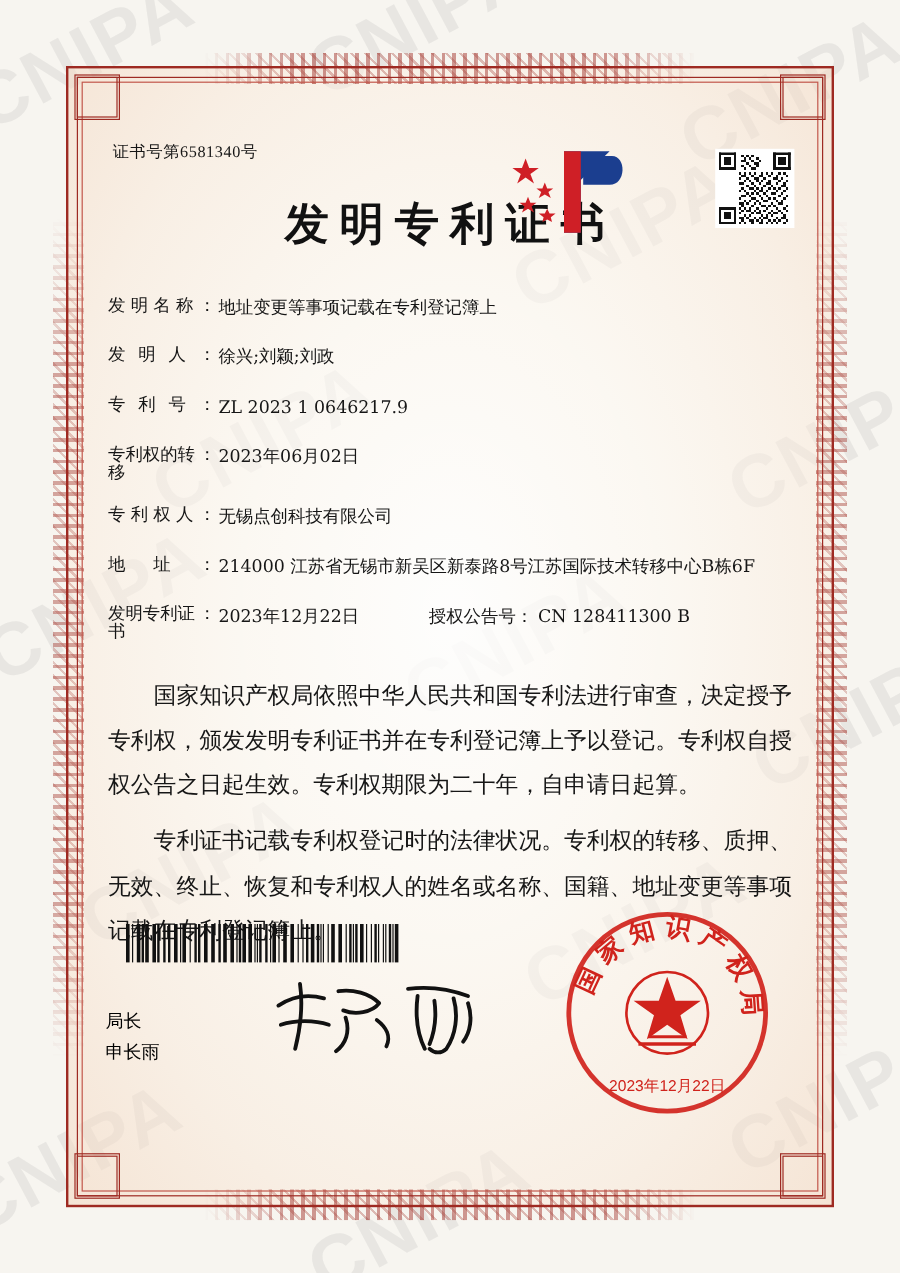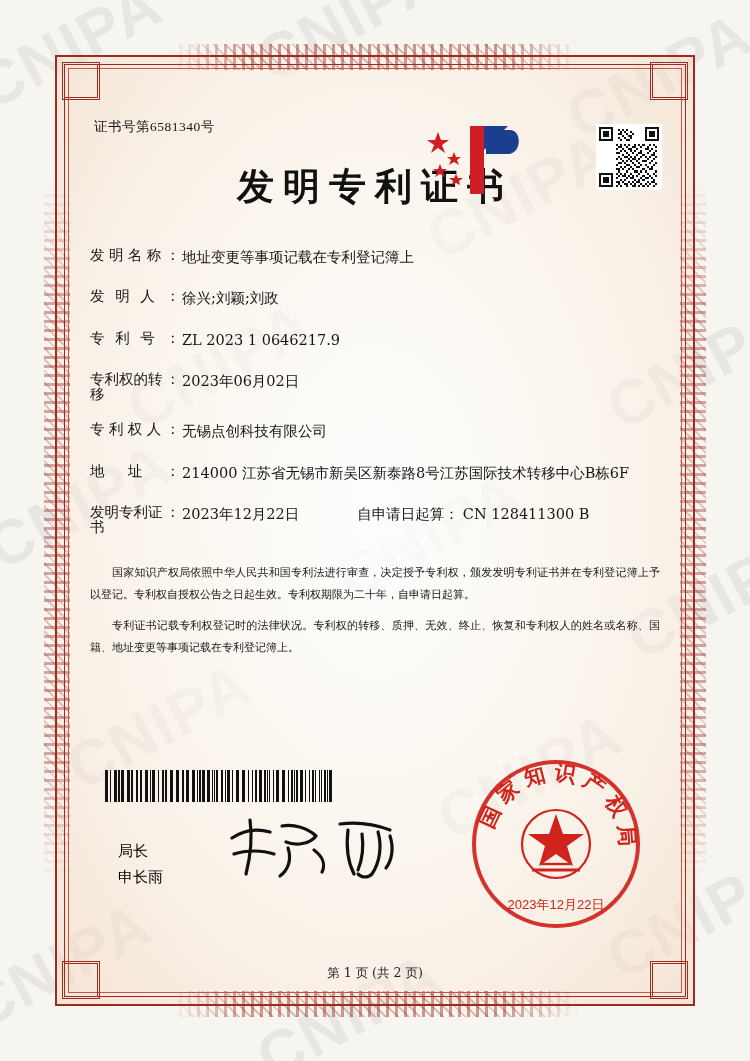--- a/index.html
+++ b/index.html
@@ -108,34 +108,34 @@
   .f-label{
     width:92px;flex:none;letter-spacing:0px;
     display:flex;justify-content:space-between;
   }
   .f-label span{display:inline-block;}
   .f-sep{margin:0 2px 0 0;}
   .f-value{flex:1;line-height:1.55;margin-top:-2px;}
   .field-2col{display:flex;align-items:flex-start;}
   .pub-no-label{margin-left:58px;}
   .para{
-    margin-top:28px;font-size:11px;line-height:1.95;text-indent:2em;
+    margin-top:28px;font-size:19px;line-height:1.95;text-indent:2em;
     text-align:justify;
   }
   .para2{margin-top:10px;}
   
   .barcode{
     position:absolute;left:105px;top:770px;width:230px;height:32px;z-index:4;
   }
   .barcode i{
     position:absolute;top:0;bottom:0;background:#111;display:block;
   }
   
   .sig-block{
-    position:absolute;left:118px;top:838px;font-size:15px;line-height:1.75;z-index:4;
+    position:absolute;left:88px;top:838px;font-size:15px;line-height:1.75;z-index:4;
   }
   .sig-hand{
     position:absolute;left:222px;top:812px;width:190px;height:72px;z-index:4;
   }
   
   .seal{
     position:absolute;right:110px;top:760px;width:168px;height:168px;z-index:5;
   }
   .seal-circle{
     position:absolute;inset:0;border:4px solid #d0231c;border-radius:50%;
@@ -458,21 +458,21 @@
         <div class="f-value">214000 江苏省无锡市新吴区新泰路8号江苏国际技术转移中心B栋6F</div>
       </div>
 
       <div class="field">
         <div class="f-label">
           <span>发明专利证书</span>
             <span class="f-sep">：</span>
         </div>
         <div class="f-value field-2col">
           <span>2023年12月22日</span>
-          <span class="pub-no-label">自申请日起算</span>
+          <span class="pub-no-label">授权公告号</span>
           <span>：</span>
           <span style="margin-left:4px">CN 128411300 B</span>
         </div>
       </div>
 
     </div>
 
     <div class="para">国家知识产权局依照中华人民共和国专利法进行审查，决定授予专利权，颁发发明专利证书并在专利登记簿上予以登记。专利权自授权公告之日起生效。专利权期限为二十年，自申请日起算。</div>
     <div class="para para2">专利证书记载专利权登记时的法律状况。专利权的转移、质押、无效、终止、恢复和专利权人的姓名或名称、国籍、地址变更等事项记载在专利登记簿上。</div>
   </div>
@@ -574,14 +574,13 @@
       <svg viewBox="0 0 92 92" aria-hidden="true">
         <circle cx="46" cy="46" r="34" fill="none" stroke="#d0231c" stroke-width="2.2"></circle>
         <polygon points="46,16 53,36 74,36 57,48 63,68 46,56 29,68 35,48 18,36 39,36" fill="#d0231c"></polygon>
         <path d="M22 72 L70 72" stroke="#d0231c" stroke-width="3"></path>
         <path d="M30 66 L62 66" stroke="#d0231c" stroke-width="2.4"></path>
       </svg>
     </div>
     <div class="seal-date">2023年12月22日</div>
   </div>
 
-  <div class="page-num">第 1 页 (共 2 页)</div>
 </div>
 
 </body></html>

